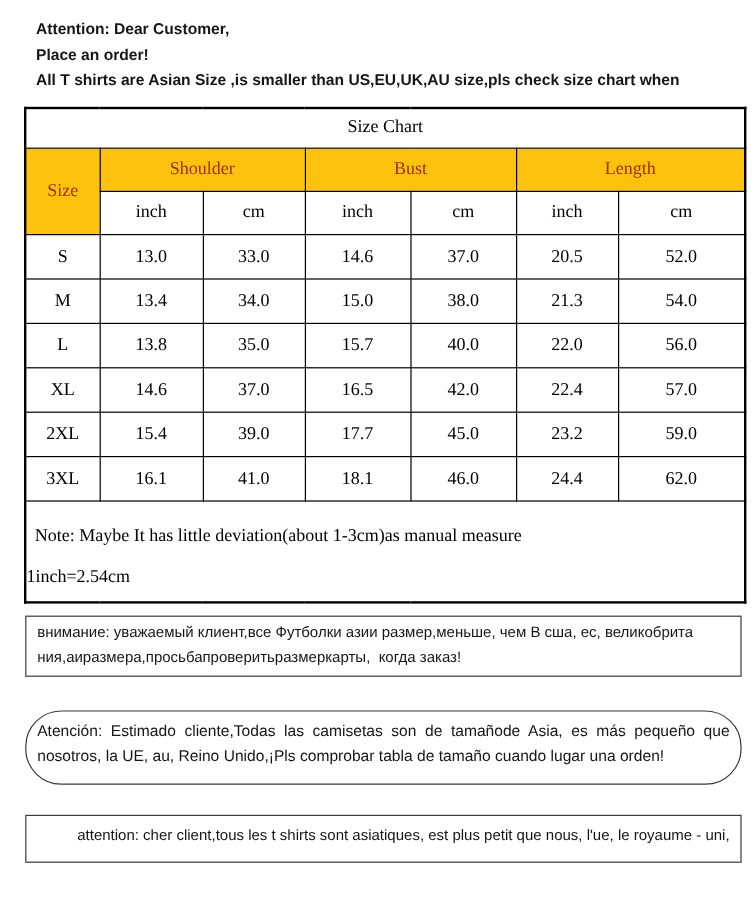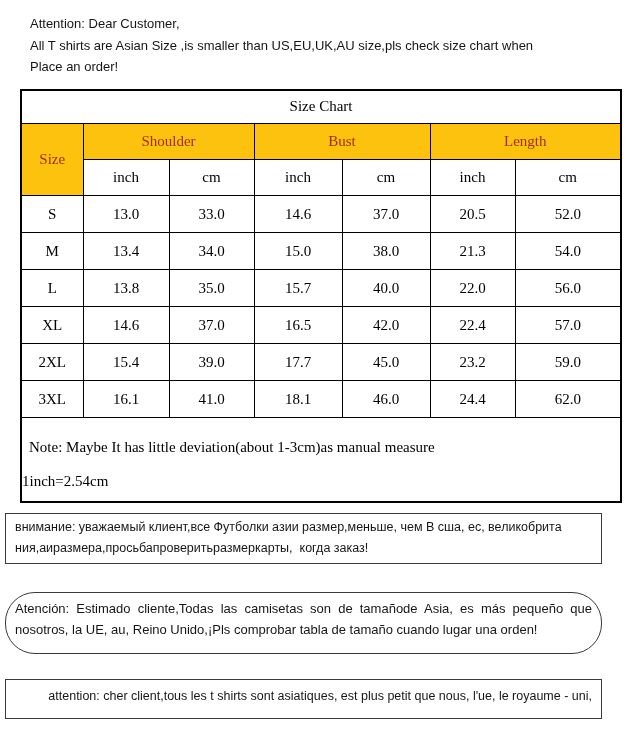--- a/index.html
+++ b/index.html
@@ -15,20 +15,21 @@
     width: 630px; height: 752px;
     background: #ffffff;
     font-family: "Liberation Sans", sans-serif;
     color: var(--text-main);
   }
   .attention {
     padding: 13px 10px 0 30px;
     font-size: 13px;
     line-height: 21.5px;
     color: #161616;
+    font-weight: bold;
   }
   .attention div { white-space: pre; }
 
   table.size-chart {
     border-collapse: collapse;
     table-layout: fixed;
     width: 600px;
     margin: 11px 0 0 20px;
     border: 2px solid var(--border-dark);
     font-family: "DejaVu Sans Mono", "Liberation Mono", monospace;
@@ -53,43 +54,43 @@
   td.note-cell {
     height: 84px;
     vertical-align: top;
     font-size: 14.5px;
   }
   .note-l1 { text-align: left; margin: 10px 0 0 7px; white-space: pre; }
   .note-l2 { text-align: left; margin-top: 17px; }
 
   .lang-box {
     width: 597px;
-    margin-left: 5px;
+    margin-left: 21px;
     border: 1px solid var(--box-border);
     font-size: 12.5px;
     line-height: 21px;
     color: #161616;
   }
   .lang-box div { white-space: pre; overflow: hidden; }
   .box-ru { margin-top: 10px; padding: 3px 9px 4px; }
   .box-es { margin-top: 28px; padding: 5px 9px 13px; font-size: 13px; border-radius: 30px; }
   .box-fr { margin-top: 25px; padding: 6px 9px 11px; text-align: right; }
   .justify-line {
     white-space: normal !important;
     text-align: justify;
     text-align-last: justify;
   }
 </style>
 </head>
 <body>
 
 <div class="attention">
   <div>Attention: Dear Customer,</div>
+  <div>Place an order!</div>
   <div>All T shirts are Asian Size ,is smaller than US,EU,UK,AU size,pls check size chart when</div>
-  <div>Place an order!</div>
 </div>
 
 <table class="size-chart">
   <colgroup>
     <col style="width:62px">
       <col style="width:86px">
       <col style="width:85px">
     <col style="width:88px">
       <col style="width:88px">
       <col style="width:85px">

